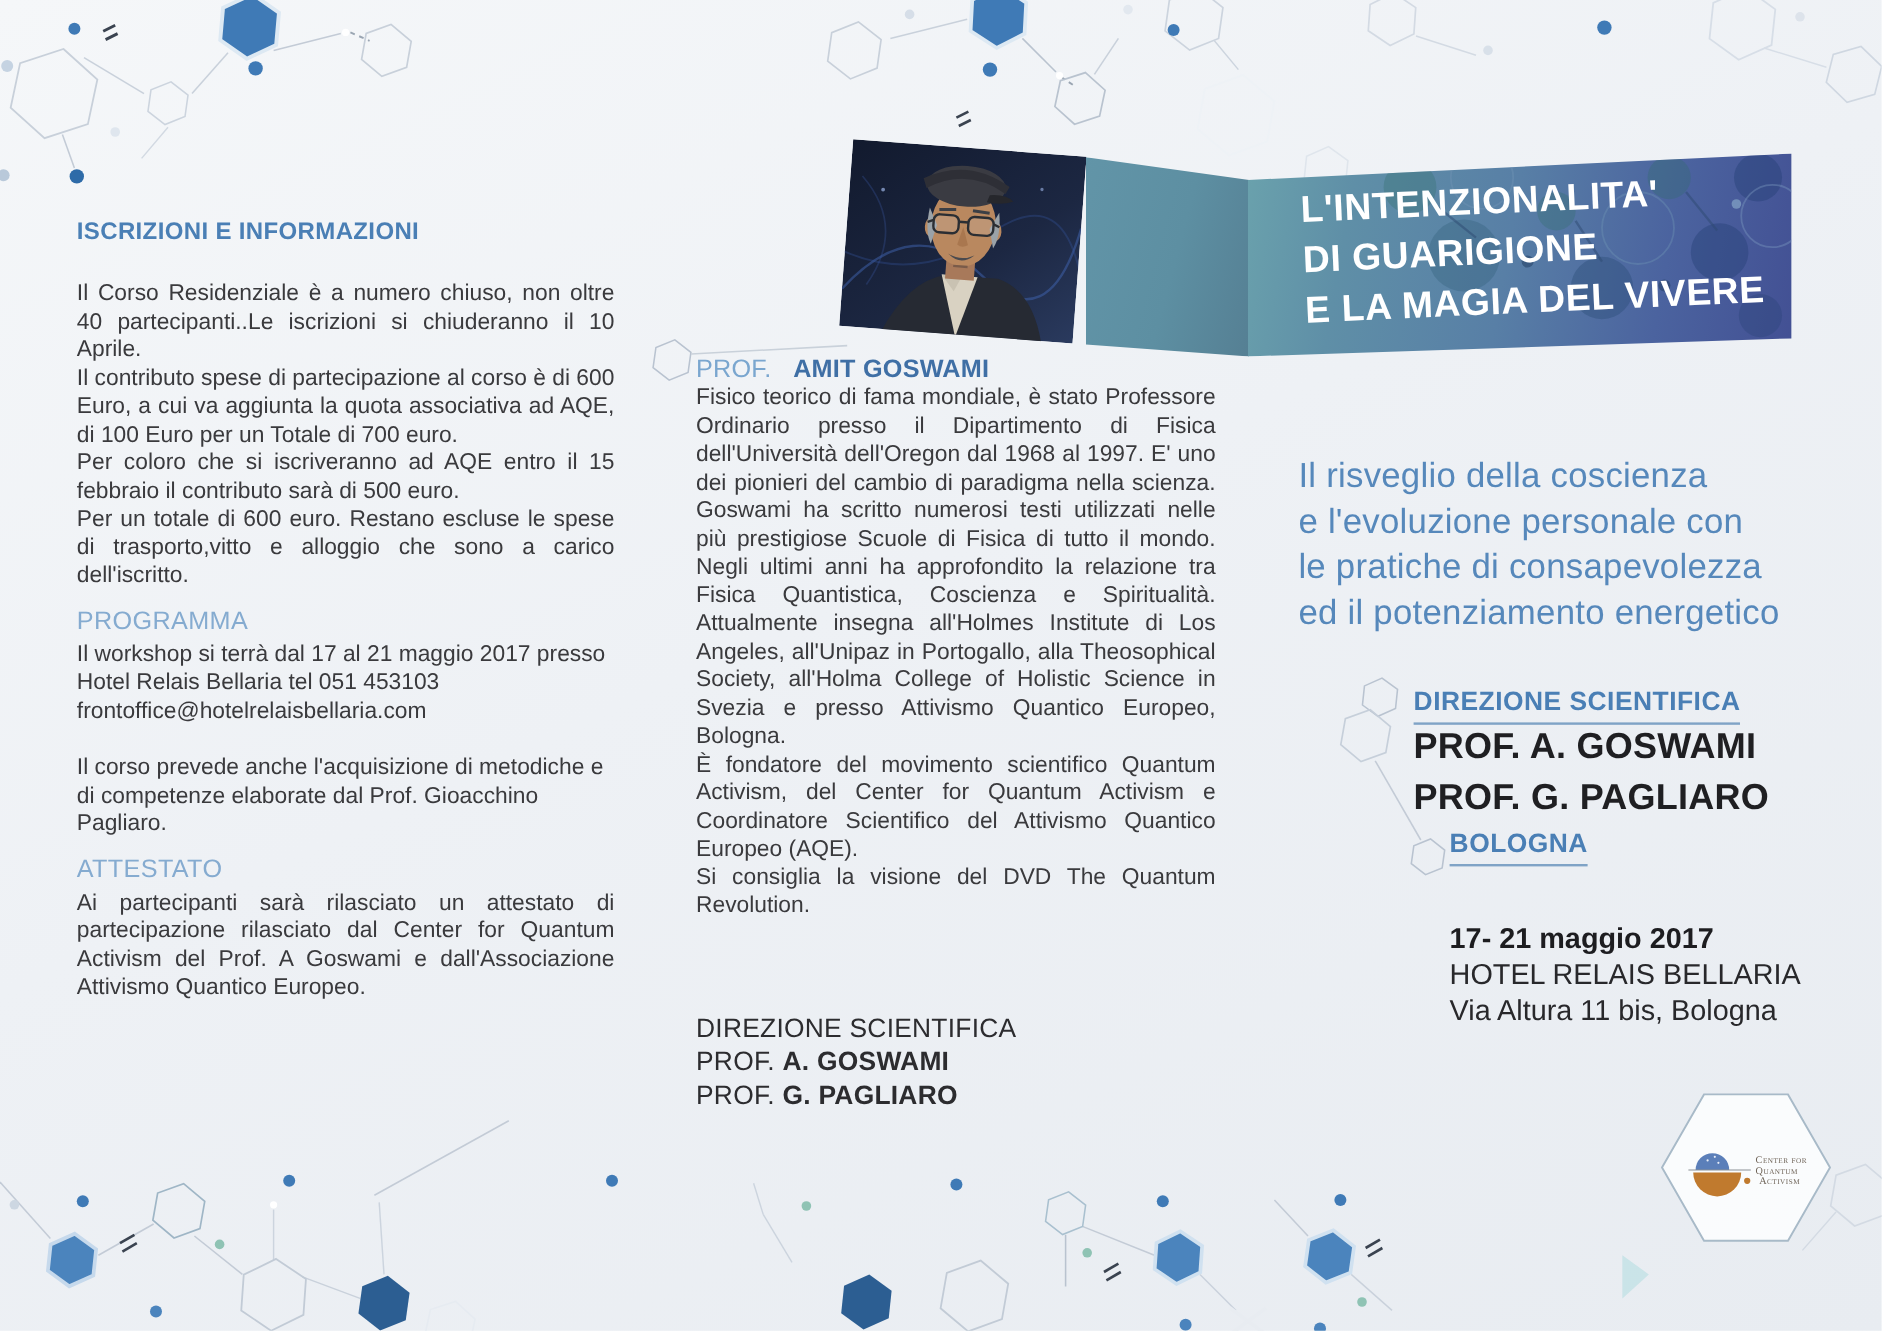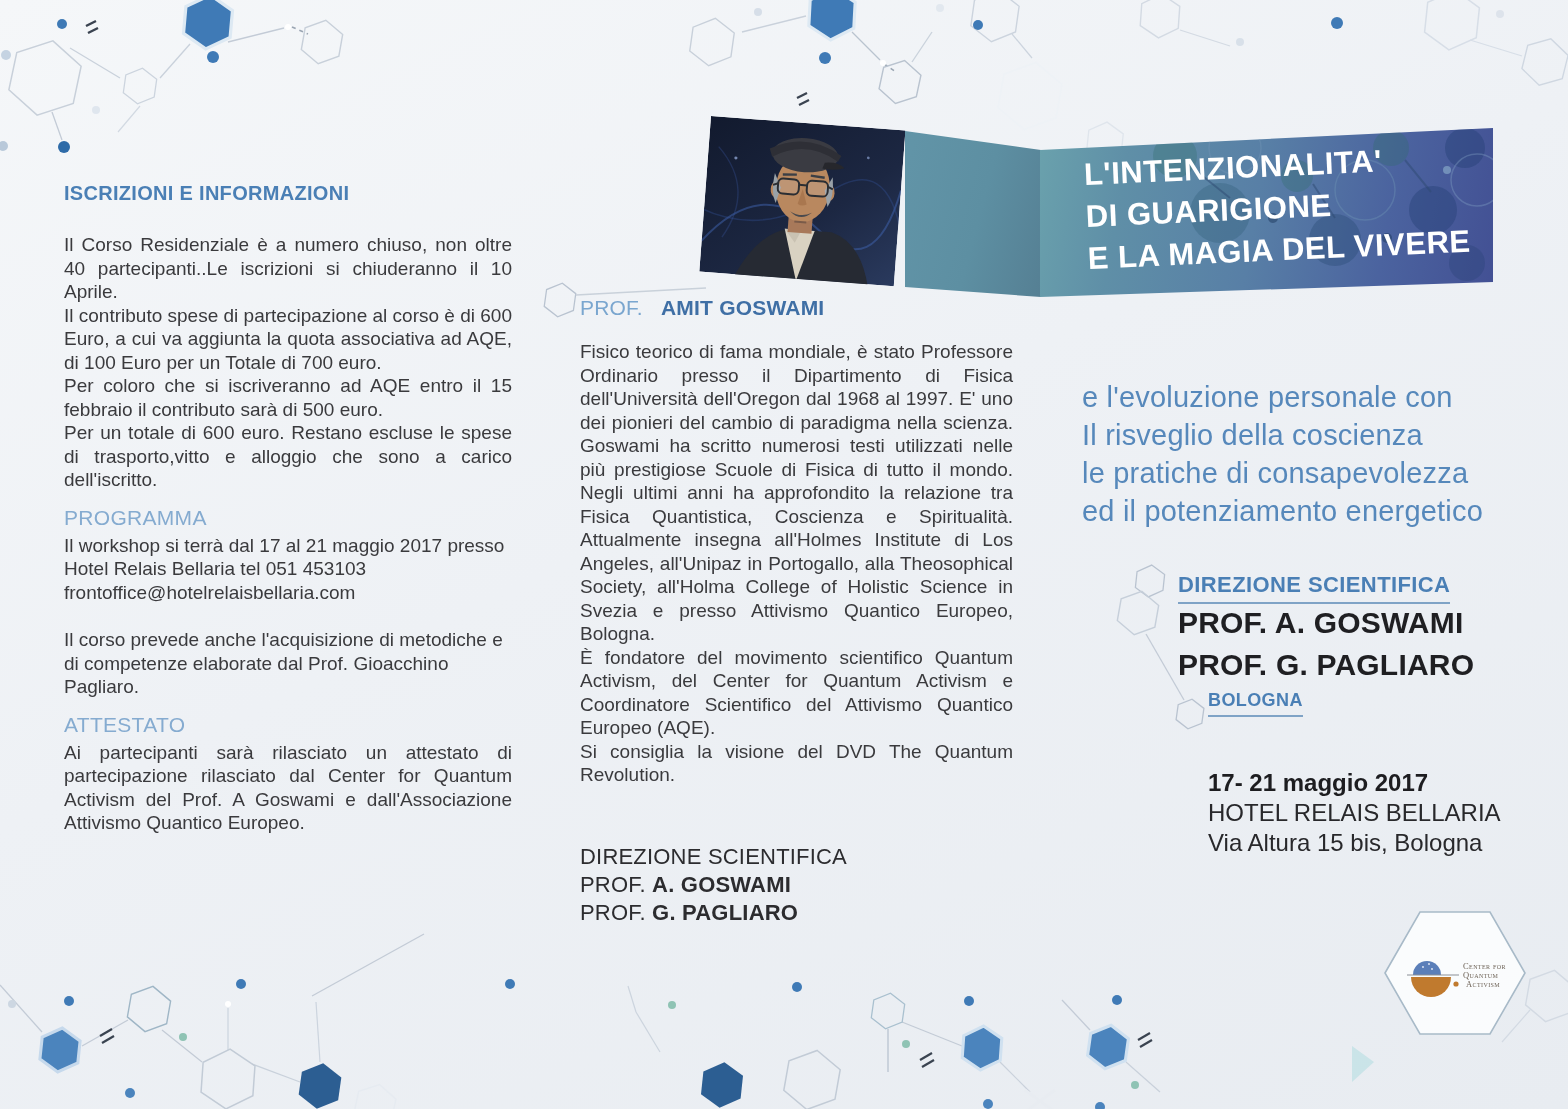--- a/index.html
+++ b/index.html
@@ -15,21 +15,21 @@
   
   .col-left{ left:64px; top:182px; width:448px; }
   .col-mid { left:580px; top:296px; width:433px; }
 
   .h-main{ font-size:20px; font-weight:bold; color:#4a7fb5; letter-spacing:.3px; margin-bottom:28px; }
   .h-sub { font-size:21px; color:#85abd0; letter-spacing:.3px; margin:14px 0 4px 0; }
   .body-txt p{ font-size:19px; line-height:23.5px; color:#3a3a3d; }
   .just p{ text-align:justify; }
   .gap{ height:24px; }
 
-  .prof-head{ font-size:21px; letter-spacing:.2px; margin-bottom:20px; }
+  .prof-head{ font-size:21px; letter-spacing:.2px; margin-bottom:0; }
   .prof-head .lbl{ color:#7aa6cf; }
   .prof-head .nm{ color:#3f6fa5; font-weight:bold; }
 
   .mid-dir{ left:580px; top:843px; width:433px; font-size:22px; line-height:28px; color:#2c2c2f; letter-spacing:.2px; }
   .mid-dir .bold{ font-weight:bold; }
 
   
   .photo-panel{ left:711px; top:116px; width:195px; height:156px;
     transform:rotate(4.3deg); transform-origin:0 0; overflow:hidden; }
   .fold-panel{ left:900px; top:124px; width:141px; height:180px;
@@ -45,21 +45,21 @@
   
   .subtitle{ left:1082px; top:378px; width:460px; font-size:29px; line-height:38px;
     color:#5688bb; letter-spacing:.2px; }
   .r-dir{ left:1178px; top:572px; }
   .h-underline{ display:inline-block; font-weight:bold; color:#4a7fb5;
     border-bottom:2px solid #7fa3c6; padding-bottom:4px; letter-spacing:.4px; }
   .r-dir .h-underline{ font-size:22px; }
   .r-profs{ left:1178px; top:602px; font-size:30px; font-weight:bold; color:#1f1f22;
     line-height:42px; letter-spacing:.2px; }
   .r-bologna{ left:1208px; top:690px; }
-  .r-bologna .h-underline{ font-size:18px; }
+  .r-bologna .h-underline{ font-size:22px; }
   .r-venue{ left:1208px; top:728px; font-size:24px; line-height:30px; color:#28282b; }
   .r-venue .date{ font-weight:bold; color:#1d1d20;margin-top:40px; }
 
   
   .logo-hex{ left:1383px; top:906px; width:144px; height:134px;text-align:center; }
 </style>
 </head>
 <body>
 
 <svg class="deco" width="1568" height="1109" viewBox="0 0 1568 1109">
@@ -304,41 +304,41 @@
   <div>DIREZIONE SCIENTIFICA</div>
   <div>
     <span>PROF. </span><span class="bold">A. GOSWAMI</span>
   </div>
   <div>
     <span>PROF. </span><span class="bold">G. PAGLIARO</span>
   </div>
 </div>
 
 <div class="abs subtitle">
+  <div>Il risveglio della coscienza</div>
   <div>e l'evoluzione personale con</div>
-  <div>Il risveglio della coscienza</div>
   <div>le pratiche di consapevolezza</div>
   <div>ed il potenziamento energetico</div>
 </div>
 
 <div class="abs r-dir">
   <span class="h-underline">DIREZIONE SCIENTIFICA</span>
 </div>
 <div class="abs r-profs">
   <div>PROF. A. GOSWAMI</div>
   <div>PROF. G. PAGLIARO</div>
 </div>
 
 <div class="abs r-bologna">
   <span class="h-underline">BOLOGNA</span>
 </div>
 <div class="abs r-venue">
   <div class="date">17- 21 maggio 2017</div>
   <div>HOTEL RELAIS BELLARIA</div>
-  <div>Via Altura 15 bis, Bologna</div>
+  <div>Via Altura 11 bis, Bologna</div>
 </div>
 
 <div class="abs logo-hex">
   <svg width="144" height="134" viewBox="-72 -67 144 134">
     <polygon points="-70,0 -35,-61 35,-61 70,0 35,61 -35,61" fill="rgba(253,254,255,0.85)" stroke="#a8bac8" stroke-width="1.6"></polygon>
     <g transform="translate(-16,0)">
       <path d="M -26 2 A 14 14 0 0 1 2 2 Z" fill="#5b7fb9"></path>
       <circle cx="-16" cy="-6" r="0.9" fill="#e8eef8"></circle>
       <circle cx="-10" cy="-9" r="0.9" fill="#e8eef8"></circle>
       <circle cx="-7" cy="-4" r="0.9" fill="#e8eef8"></circle>

